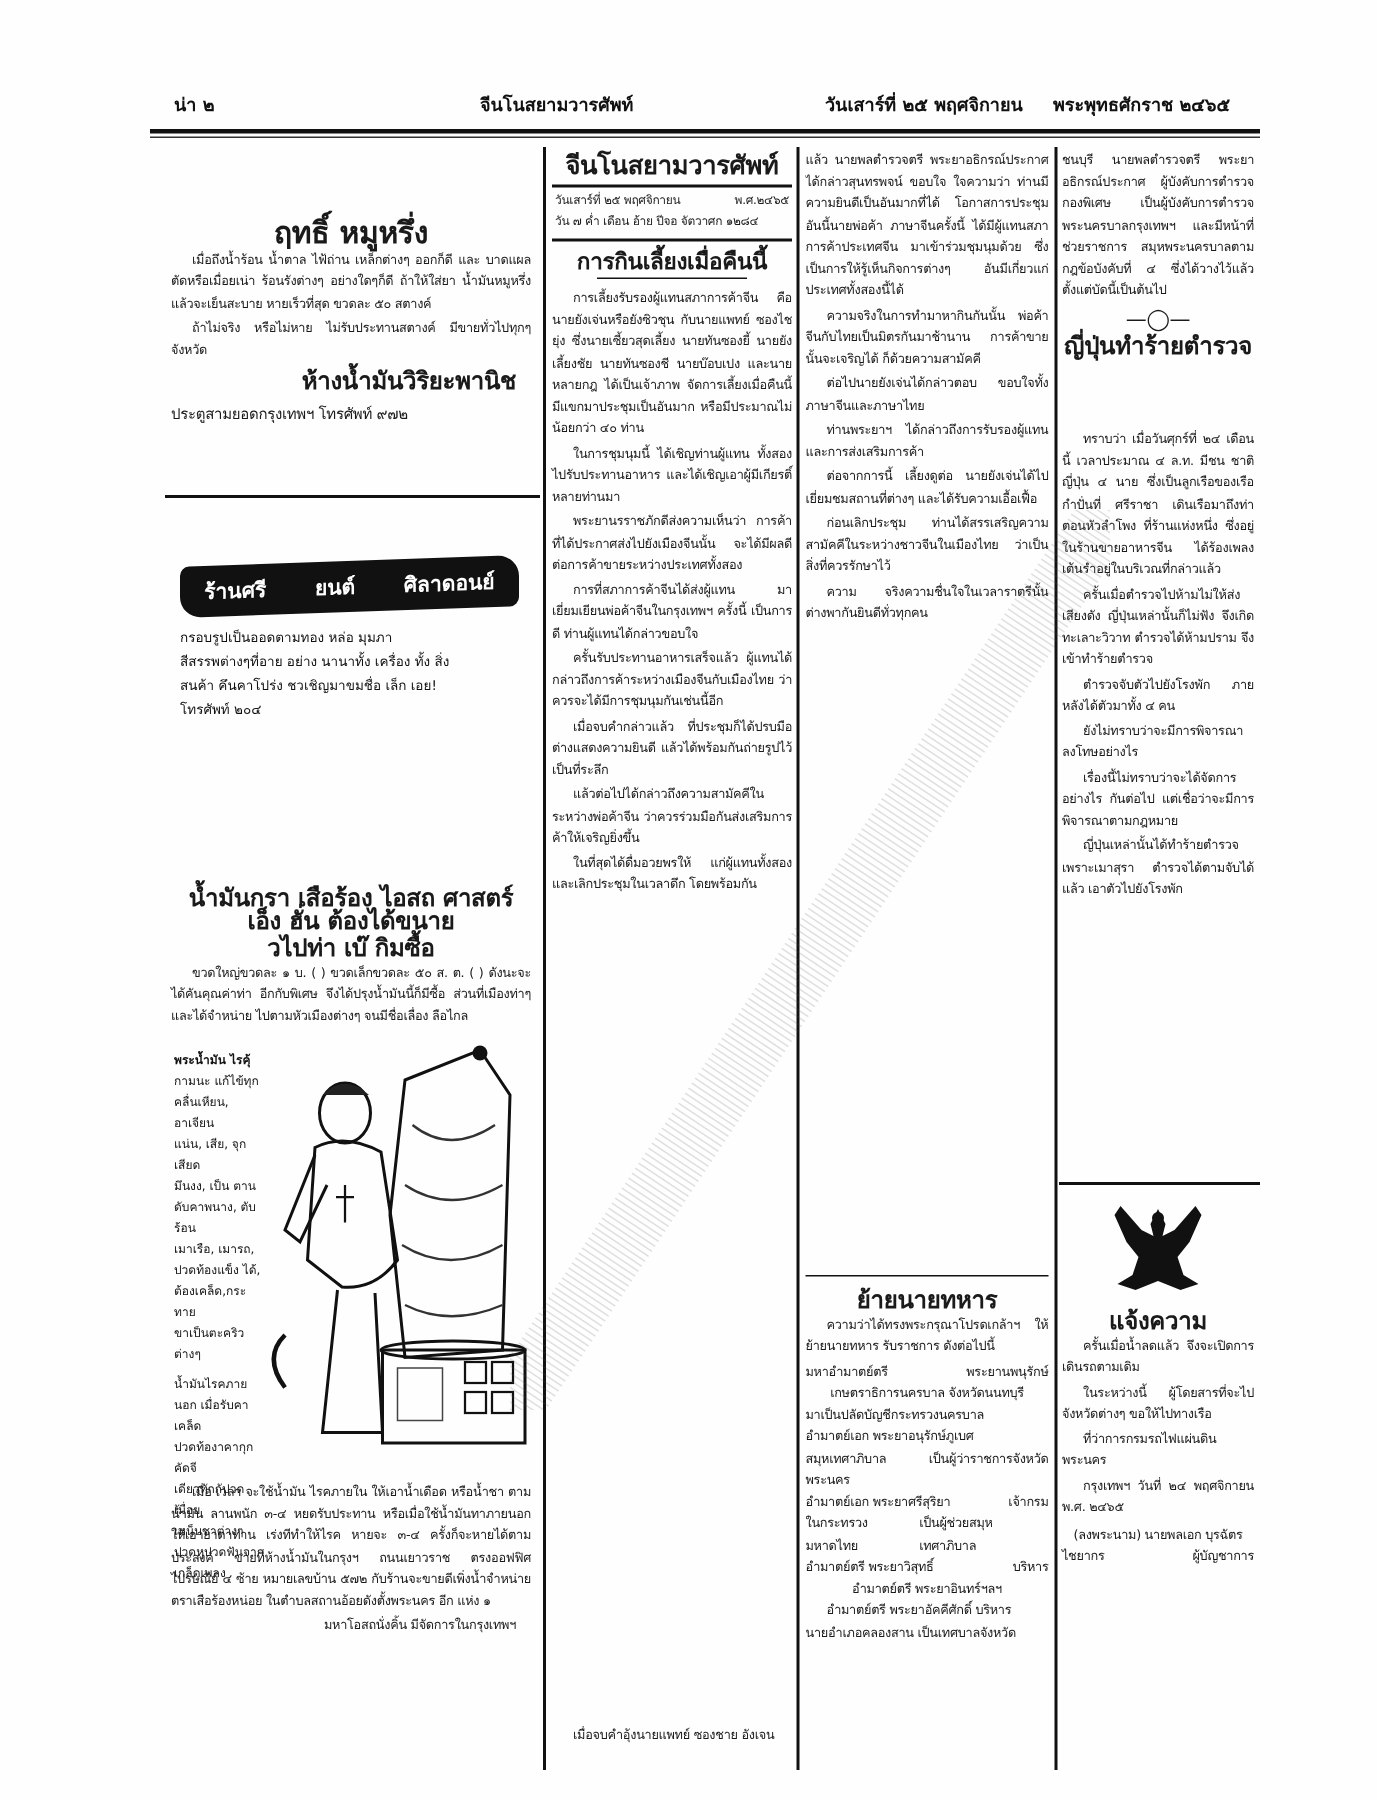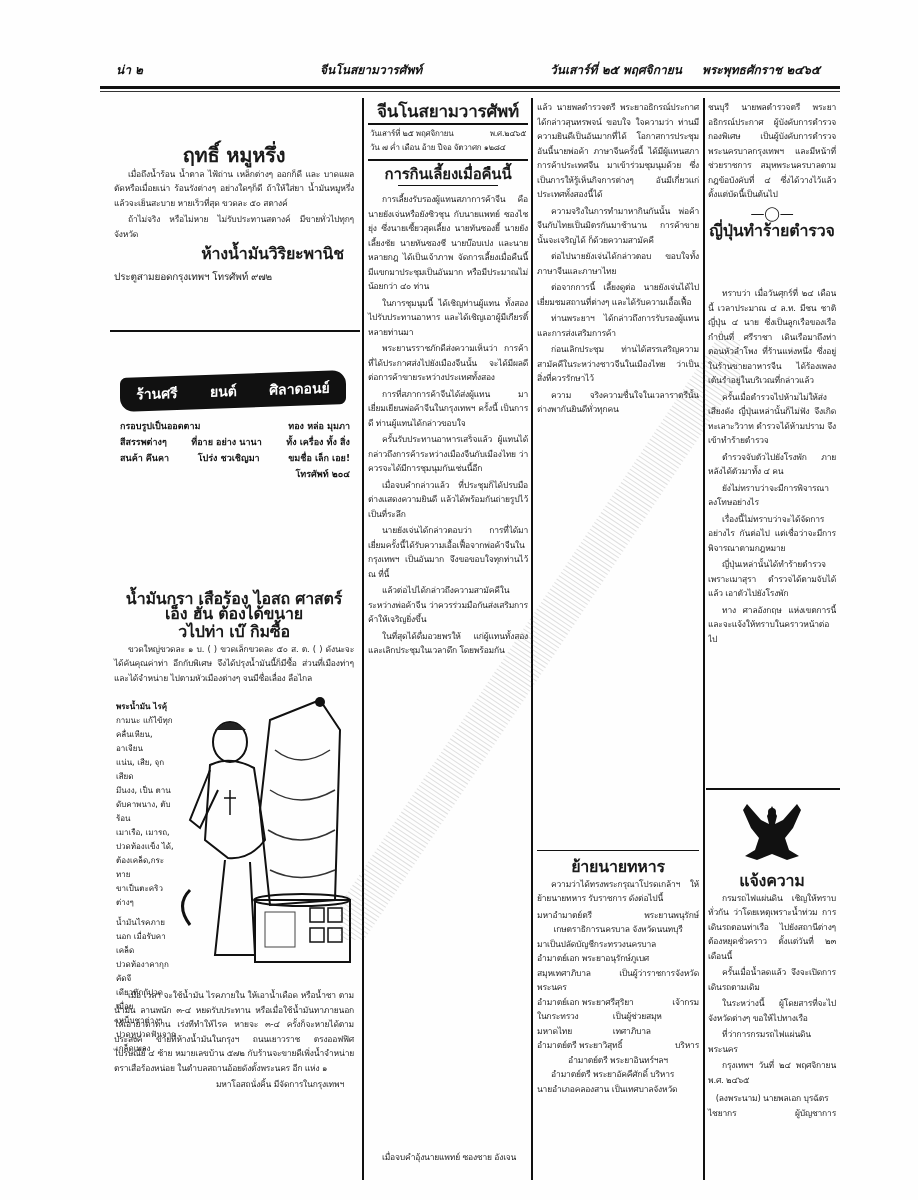--- a/index.html
+++ b/index.html
@@ -1,34 +1,34 @@
 <!DOCTYPE html>
 <html><head>
 <meta charset="utf-8">
 <style>
   html,body{margin:0;padding:0;background:#fff;}
   body{width:918px;height:1200px;position:relative;overflow:hidden;font-family:"DejaVu Sans",sans-serif;color:#111;}
   .page{position:absolute;left:0;top:0;width:918px;height:1200px;background:#fefefe;}
-  .runhead{position:absolute;top:60px;left:112px;width:720px;height:20px;font-size:12px;font-weight:bold;font-style:italic;}
+  .runhead{position:absolute;top:60px;left:112px;width:720px;height:20px;font-size:12px;font-weight:bold;}
   .runhead span{position:absolute;top:0;white-space:nowrap;}
   .rule-thick{position:absolute;left:100px;width:740px;height:3px;background:#111;top:86px;}
   .rule-thin{position:absolute;left:100px;width:740px;height:1px;background:#333;top:91px;}
   .col{position:absolute;font-size:8.5px;line-height:14.5px;letter-spacing:-0.2px;color:#1a1a1a;}
   .col p{margin:0 0 2px 0;text-indent:14px;text-align:justify;}
   .vr{position:absolute;width:2px;background:#111;}
   .hr{position:absolute;height:2px;background:#111;}
   .title-big{font-size:20px;font-weight:bold;text-align:center;margin:6px 0 4px;}
   .title-mid{font-size:15px;font-weight:bold;text-align:center;margin:6px 0 4px;}
   .title-sm{font-size:16px;font-weight:bold;text-align:center;margin:4px 0 2px;}
   .sig{text-align:right;font-size:16px;font-weight:bold;margin:6px 10px;}
   .addr{font-size:10px;margin:8px 0 0 0;}
   .banner{position:absolute;left:120px;top:374px;width:226px;height:34px;background:#111;border-radius:6px 14px 6px 14px;color:#fff;font-size:14px;font-weight:bold;display:flex;align-items:center;justify-content:space-around;transform:skewY(-2deg);}
   .banner span{padding:0 6px;}
   .adgrid{position:absolute;left:120px;top:418px;width:230px;font-size:9px;line-height:16px;}
-  .adrow{display:flex;justify-content:space-between;font-weight:bold;}
+  .adrow{display:flex;justify-content:flex-start;}
   .illus{position:absolute;left:170px;top:690px;width:185px;height:275px;}
   .illus-text{position:absolute;left:116px;top:700px;width:62px;font-size:8px;line-height:14px;}
   .mh-title{font-size:17px;font-weight:bold;text-align:center;margin-top:6px;}
   .mh-line{font-size:8px;display:flex;justify-content:space-between;padding:0 2px;}
   .orn{text-align:center;font-size:14px;margin:4px 0;}
   .garuda{width:70px;height:70px;margin:6px auto;}
   .speckle{position:absolute;pointer-events:none;opacity:0.18;}
 </style>
 </head>
 <body>
@@ -152,34 +152,33 @@
     </div>
     <div style="height:2px;background:#111;margin:3px 0"></div>
     <div class="title-mid">การกินเลี้ยงเมื่อคืนนี้</div>
     <div style="height:1px;background:#111;margin:4px 30px 6px"></div>
     <p>การเลี้ยงรับรองผู้แทนสภาการค้าจีน คือ นายยังเจ่นหรือยังซิวชุน กับนายแพทย์ ซองไชยุ่ง ซึ่งนายเซี้ยวสุดเลี้ยง นายทันซองยี้ นายยังเลี้ยงชัย นายทันซองชี นายบ๊อบเปง และนายหลายกฎ ได้เป็นเจ้าภาพ จัดการเลี้ยงเมื่อคืนนี้ มีแขกมาประชุมเป็นอันมาก หรือมีประมาณไม่น้อยกว่า ๔๐ ท่าน</p>
     <p>ในการชุมนุมนี้ ได้เชิญท่านผู้แทน ทั้งสองไปรับประทานอาหาร และได้เชิญเอาผู้มีเกียรติ์หลายท่านมา</p>
     <p>พระยานรราชภักดีส่งความเห็นว่า การค้าที่ได้ประกาศส่งไปยังเมืองจีนนั้น จะได้มีผลดีต่อการค้าขายระหว่างประเทศทั้งสอง</p>
     <p>การที่สภาการค้าจีนได้ส่งผู้แทน มาเยี่ยมเยียนพ่อค้าจีนในกรุงเทพฯ ครั้งนี้ เป็นการดี ท่านผู้แทนได้กล่าวขอบใจ</p>
     <p>ครั้นรับประทานอาหารเสร็จแล้ว ผู้แทนได้กล่าวถึงการค้าระหว่างเมืองจีนกับเมืองไทย ว่าควรจะได้มีการชุมนุมกันเช่นนี้อีก</p>
     <p>เมื่อจบคำกล่าวแล้ว ที่ประชุมก็ได้ปรบมือ ต่างแสดงความยินดี แล้วได้พร้อมกันถ่ายรูปไว้เป็นที่ระลึก</p>
-    <p>นายยังเจ่นได้กล่าวตอบว่า การที่ได้มาเยี่ยมครั้งนี้ได้รับความเอื้อเฟื้อจากพ่อค้าจีนในกรุงเทพฯ เป็นอันมาก จึงขอขอบใจทุกท่านไว้ ณ ที่นี้</p>
     <p>แล้วต่อไปได้กล่าวถึงความสามัคคีในระหว่างพ่อค้าจีน ว่าควรร่วมมือกันส่งเสริมการค้าให้เจริญยิ่งขึ้น</p>
     <p>ในที่สุดได้ดื่มอวยพรให้ แก่ผู้แทนทั้งสอง และเลิกประชุมในเวลาดึก โดยพร้อมกัน</p>
   </div>
   <div class="col" style="left:368px;top:1150px;width:160px">
     <p>เมื่อจบคำอุ้งนายแพทย์ ซองชาย อังเจน</p>
   </div>
 
   <div class="col" style="left:537px;top:100px;width:162px;height:740px;overflow:hidden">
     <p style="text-indent:0">แล้ว นายพลตำรวจตรี พระยาอธิกรณ์ประกาศ ได้กล่าวสุนทรพจน์ ขอบใจ ใจความว่า ท่านมีความยินดีเป็นอันมากที่ได้ โอกาสการประชุมอันนี้นายพ่อค้า ภาษาจีนครั้งนี้ ได้มีผู้แทนสภาการค้าประเทศจีน มาเข้าร่วมชุมนุมด้วย ซึ่งเป็นการให้รู้เห็นกิจการต่างๆ อันมีเกี่ยวแก่ประเทศทั้งสองนี้ได้</p>
     <p>ความจริงในการทำมาหากินกันนั้น พ่อค้าจีนกับไทยเป็นมิตรกันมาช้านาน การค้าขายนั้นจะเจริญได้ ก็ด้วยความสามัคคี</p>
     <p>ต่อไปนายยังเจ่นได้กล่าวตอบ ขอบใจทั้งภาษาจีนและภาษาไทย</p>
+    <p>ท่านพระยาฯ ได้กล่าวถึงการรับรองผู้แทน และการส่งเสริมการค้า</p>
     <p>ต่อจากการนี้ เลี้ยงดูต่อ นายยังเจ่นได้ไปเยี่ยมชมสถานที่ต่างๆ และได้รับความเอื้อเฟื้อ</p>
-    <p>ท่านพระยาฯ ได้กล่าวถึงการรับรองผู้แทน และการส่งเสริมการค้า</p>
     <p>ก่อนเลิกประชุม ท่านได้สรรเสริญความสามัคคีในระหว่างชาวจีนในเมืองไทย ว่าเป็นสิ่งที่ควรรักษาไว้</p>
     <p>ความ จริงความชื่นใจในเวลาราตรีนั้น ต่างพากันยินดีทั่วทุกคน</p>
   </div>
   <div class="hr" style="left:537px;top:850px;width:162px;height:1px"></div>
   <div class="col" style="left:537px;top:856px;width:162px">
     <div class="title-sm">ย้ายนายทหาร</div>
     <p>ความว่าได้ทรงพระกรุณาโปรดเกล้าฯ ให้ย้ายนายทหาร รับราชการ ดังต่อไปนี้</p>
     <div style="display:flex;justify-content:space-between">
         <span>มหาอำมาตย์ตรี</span>
         <span>พระยานพนุรักษ์</span>
@@ -220,31 +219,29 @@
     <div class="orn">—◯—</div>
     <div class="title-sm">ญี่ปุ่นทำร้ายตำรวจ</div>
   </div>
   <div class="col" style="left:708px;top:286px;width:128px;height:460px;overflow:hidden">
     <p>ทราบว่า เมื่อวันศุกร์ที่ ๒๔ เดือนนี้ เวลาประมาณ ๔ ล.ท. มีชน ชาติญี่ปุ่น ๔ นาย ซึ่งเป็นลูกเรือของเรือกำปั่นที่ ศรีราชา เดินเรือมาถึงท่า ตอนหัวลำโพง ที่ร้านแห่งหนึ่ง ซึ่งอยู่ในร้านขายอาหารจีน ได้ร้องเพลงเต้นรำอยู่ในบริเวณที่กล่าวแล้ว</p>
     <p>ครั้นเมื่อตำรวจไปห้ามไม่ให้ส่งเสียงดัง ญี่ปุ่นเหล่านั้นก็ไม่ฟัง จึงเกิดทะเลาะวิวาท ตำรวจได้ห้ามปราม จึงเข้าทำร้ายตำรวจ</p>
     <p>ตำรวจจับตัวไปยังโรงพัก ภายหลังได้ตัวมาทั้ง ๔ คน</p>
     <p>ยังไม่ทราบว่าจะมีการพิจารณาลงโทษอย่างไร</p>
     <p>เรื่องนี้ไม่ทราบว่าจะได้จัดการอย่างไร กันต่อไป แต่เชื่อว่าจะมีการพิจารณาตามกฎหมาย</p>
     <p>ญี่ปุ่นเหล่านั้นได้ทำร้ายตำรวจ เพราะเมาสุรา ตำรวจได้ตามจับได้แล้ว เอาตัวไปยังโรงพัก</p>
-    <p>ทาง ศาลอังกฤษ แห่งเขตการนี้ และจะแจ้งให้ทราบในคราวหน้าต่อไป</p>
   </div>
   <div class="hr" style="left:706px;top:788px;width:134px"></div>
 
   <div class="col" style="left:708px;top:792px;width:128px">
     <svg class="garuda" viewBox="0 0 70 70" style="display:block">
       <path d="M35 8 L40 18 L38 26 L46 22 L60 6 L64 12 L56 30 L48 40 L52 52 L62 58 L50 62 L35 56 L20 62 L8 58 L18 52 L22 40 L14 30 L6 12 L10 6 L24 22 L32 26 L30 18 Z" fill="#111"></path>
       <circle cx="35" cy="14" r="4" fill="#111"></circle>
     </svg>
     <div class="title-sm">แจ้งความ</div>
-    <p>กรมรถไฟแผ่นดิน เชิญให้ทราบทั่วกัน ว่าโดยเหตุเพราะน้ำท่วม การเดินรถตอนท่าเรือ ไปยังสถานีต่างๆ ต้องหยุดชั่วคราว ตั้งแต่วันที่ ๒๓ เดือนนี้</p>
     <p>ครั้นเมื่อน้ำลดแล้ว จึงจะเปิดการเดินรถตามเดิม</p>
     <p>ในระหว่างนี้ ผู้โดยสารที่จะไปจังหวัดต่างๆ ขอให้ไปทางเรือ</p>
     <p>ที่ว่าการกรมรถไฟแผ่นดิน พระนคร</p>
     <p>กรุงเทพฯ วันที่ ๒๔ พฤศจิกายน พ.ศ. ๒๔๖๕</p>
     <div style="text-align:center;margin-top:4px">(ลงพระนาม) นายพลเอก บุรฉัตร</div>
     <div style="display:flex;justify-content:space-between">
       <span>ไชยากร</span>
       <span>ผู้บัญชาการ</span>
     </div>
   </div>

